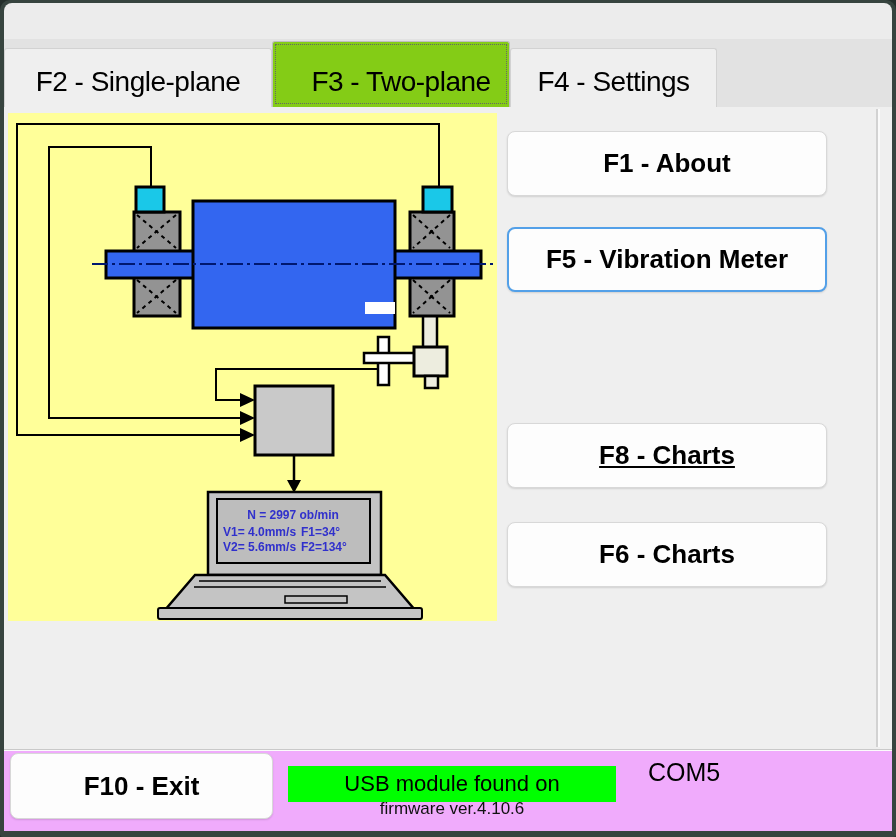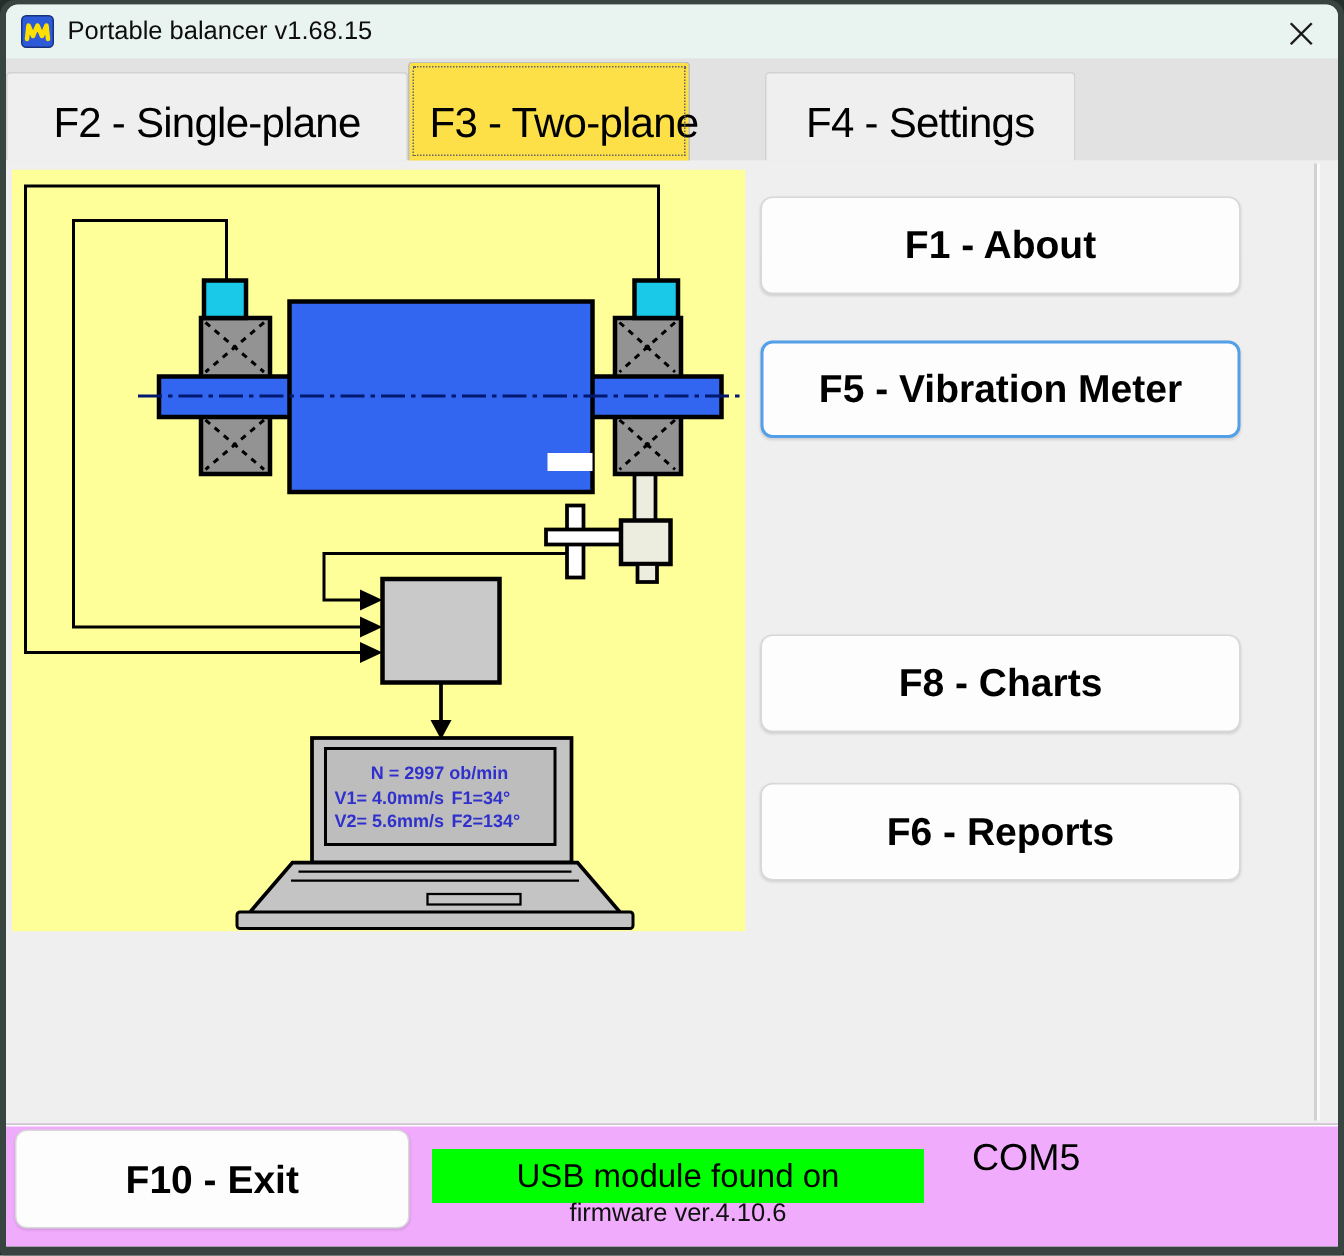--- a/index.html
+++ b/index.html
@@ -32,22 +32,22 @@
     background: #e2e2e2;
   }
   .tab {
     position: absolute; display: flex; align-items: flex-end; justify-content: center;
     font-weight: normal; font-size: 28px; letter-spacing: -0.5px; color: #000;
     white-space: nowrap; padding-bottom: 9px;
     background: #efefef; border: 1px solid #d2d2d2; border-bottom: none;
     border-radius: 3px 3px 0 0;
   }
   .tab-f2 { left: 0;   top: 9px; width: 268px; height: 59px; }
-  .tab-f3 { left: 268px; top: 2px; width: 188px; height: 66px;
-            background: #fde047; border-color: #bfbfbf;
+  .tab-f3 { left: 268px; top: 2px; width: 238px; height: 66px;
+            background: #84cc16; border-color: #bfbfbf;
             outline: 1px dotted #666; outline-offset: -4px; z-index: 2; padding-left: 20px; }
   .tab-f4 { left: 506px; top: 9px; width: 207px; height: 59px; }
 
   
   .page {
     position: absolute; left: 0; top: 104px; width: 888px; height: 642px;
     background: #efefef;
   }
   .page-right-edge {
     position: absolute; left: 872px; top: 2px; width: 2px; height: 638px;
@@ -59,21 +59,21 @@
     position: absolute; left: 503px; width: 320px; height: 65px;
     background: #fdfdfd; border: 1px solid #d8d8d8; border-radius: 8px;
     box-shadow: 0 1px 2px rgba(0,0,0,0.13);
     display: flex; align-items: center; justify-content: center;
     font-weight: bold; font-size: 26px; color: #000; white-space: nowrap;
   }
   .menu-btn.focused { border: 2px solid #53a0e8; text-align: center; }
   .btn-f1 { top: 24px; }
   .btn-f5 { top: 120px; }
   .btn-f7 { top: 222px; }
-  .btn-f8 { top: 316px; }
+  .btn-f8 { top: 316px; text-decoration: underline; }
   .btn-f6 { top: 415px; }
 
   
   .bottombar {
     position: absolute; left: 0; top: 746px; width: 888px; height: 82px;
     background: #f0abfc; border-top: 1px solid #c9c9c9;
     box-shadow: inset 0 1px 0 #fbfbfb;
   }
   .exit-btn {
     position: absolute; left: 6px; top: 3px; width: 263px; height: 66px;
@@ -94,33 +94,20 @@
   .port-text {
     position: absolute; left: 644px; top: 8px; font-size: 25px; color: #000; text-align: center;
   }
 </style>
 </head>
 <body>
 
 <div class="window">
   <div class="frame">
 
-    <div class="titlebar">
-      <svg class="app-icon" viewBox="0 0 22 22">
-        <rect x="0.5" y="0.5" width="21" height="21" rx="3" fill="#2d5bd8" stroke="#16317e"></rect>
-        <polyline points="4,16 5,7 8,14 11,7 14,14 17,7 18,16" fill="none" stroke="#ffdf00" stroke-width="3" stroke-linecap="round" stroke-linejoin="round"></polyline>
-      </svg>
-      <span class="title-text">Portable balancer v1.68.15</span>
-      <div class="close-btn">
-        <svg width="17" height="17" viewBox="0 0 17 17">
-          <line x1="1.5" y1="1.5" x2="15.5" y2="15.5" stroke="#1a1a1a" stroke-width="1.6"></line>
-          <line x1="15.5" y1="1.5" x2="1.5" y2="15.5" stroke="#1a1a1a" stroke-width="1.6"></line>
-        </svg>
-      </div>
-    </div>
 
     <div class="tabbar">
       <div class="tab tab-f2">F2 - Single-plane</div>
       <div class="tab tab-f3">F3 - Two-plane</div>
       <div class="tab tab-f4">F4 - Settings</div>
     </div>
 
     <div class="page">
       <div class="page-right-edge"></div>
 
@@ -193,21 +180,21 @@
         <rect x="357" y="189" width="30" height="12" fill="#ffffff"></rect>
         <line x1="84" y1="151" x2="487" y2="151" stroke="#001870" stroke-width="2" stroke-dasharray="16 4 3 4"></line>
 
         <rect x="128" y="74" width="28" height="25" stroke="#000" stroke-width="3" fill="#1ac8e8"></rect>
         <rect x="415" y="74" width="29" height="25" stroke="#000" stroke-width="3" fill="#1ac8e8"></rect>
       </svg>
 
       <div class="menu-btn btn-f1">F1 - About</div>
       <div class="menu-btn btn-f5 focused">F5 - Vibration Meter</div>
       <div class="menu-btn btn-f8">F8 - Charts</div>
-      <div class="menu-btn btn-f6">F6 - Reports</div>
+      <div class="menu-btn btn-f6">F6 - Charts</div>
     </div>
 
     <div class="bottombar">
       <div class="exit-btn">F10 - Exit</div>
       <div class="status-box">USB module found on</div>
       <div class="firmware-text">firmware ver.4.10.6</div>
       <div class="port-text">COM5</div>
     </div>
 
   </div>

